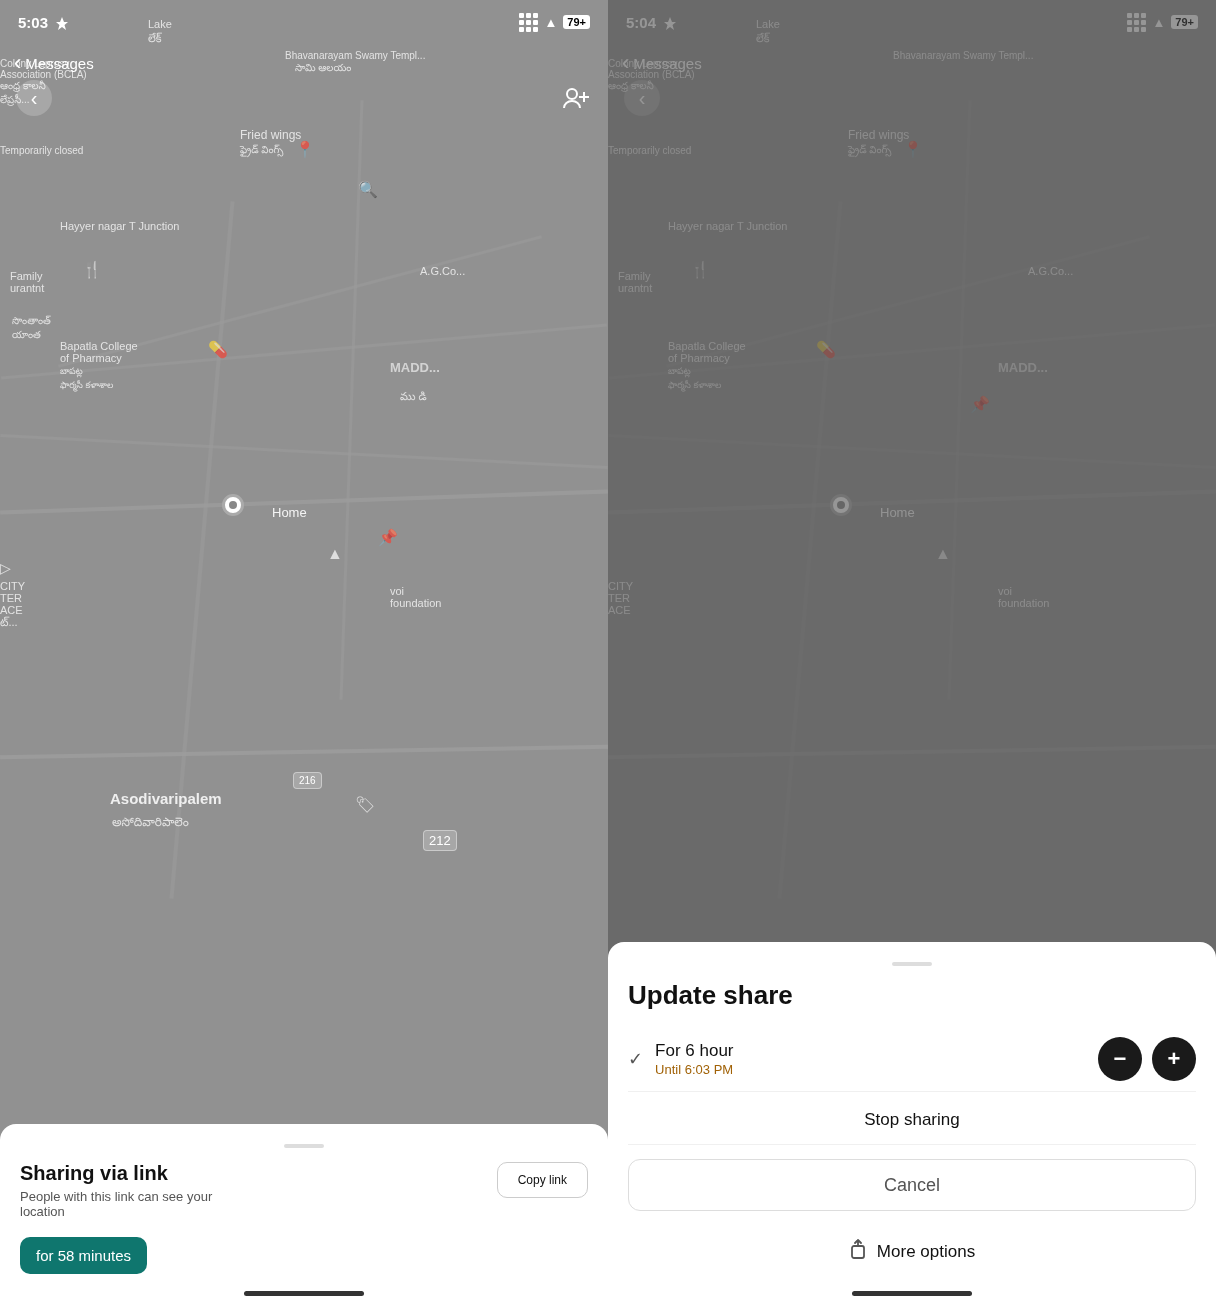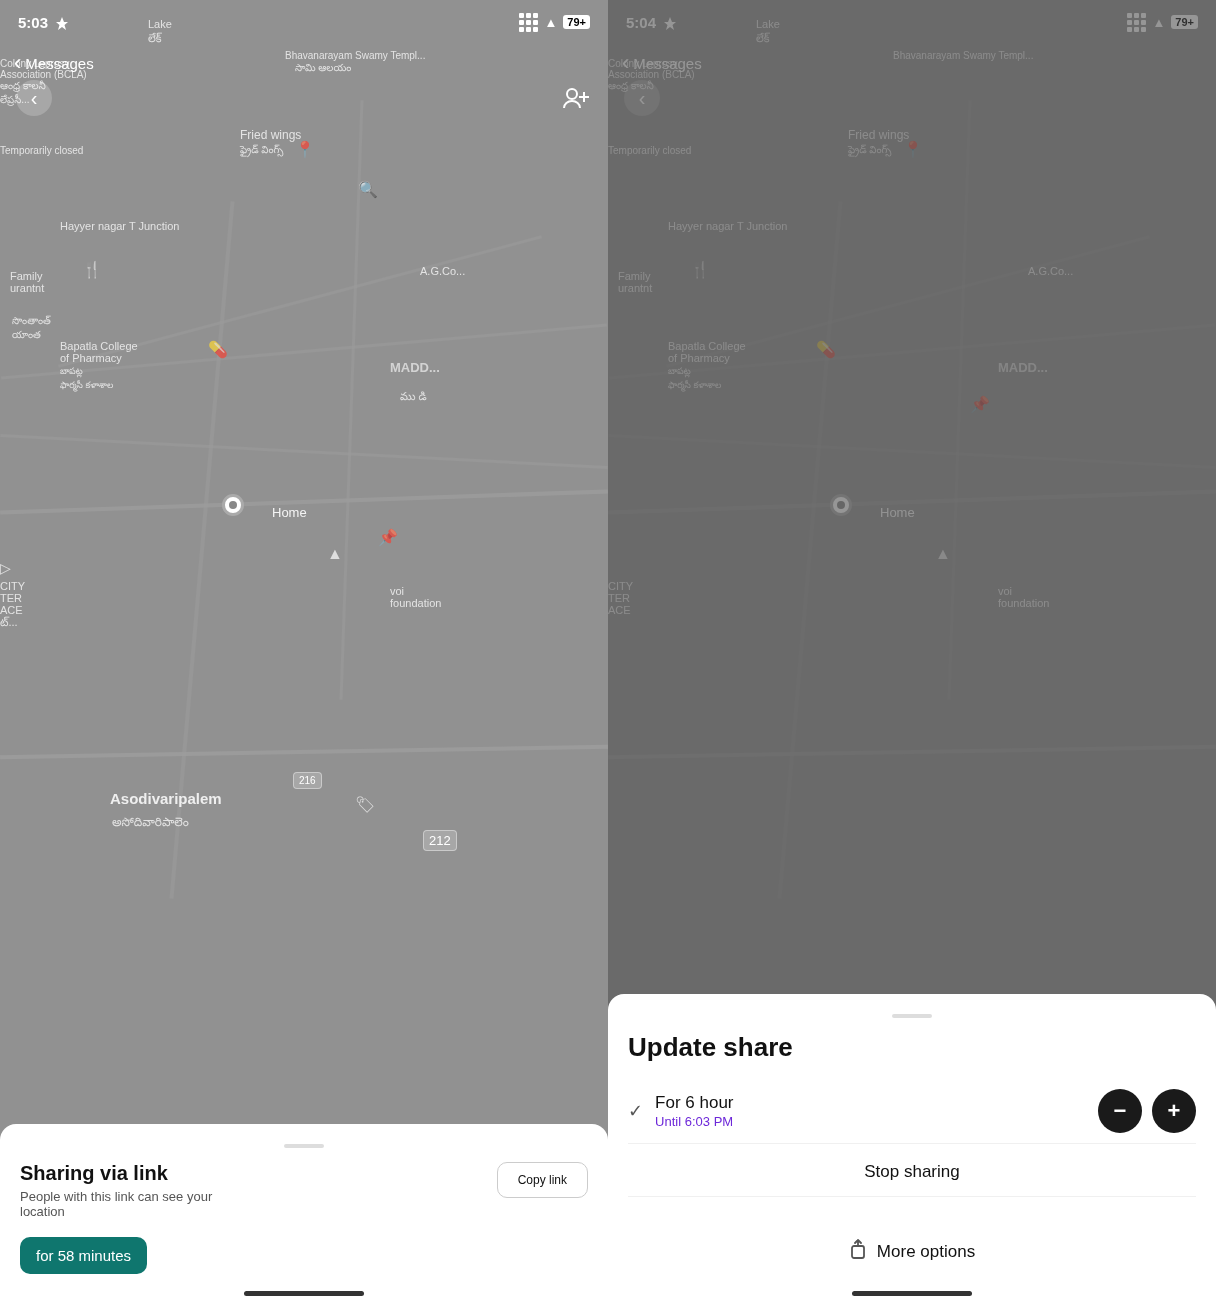--- a/index.html
+++ b/index.html
@@ -250,21 +250,21 @@
       color: #555;
       font-size: 18px;
     }
     .option-title {
       font-size: 17px;
       font-weight: 500;
       color: #111;
     }
     .option-subtitle {
       font-size: 13px;
-      color: #6d28d9;
+      color: #a16207;
       margin-top: 1px;
     }
     .stepper-row {
       display: flex;
       gap: 10px;
     }
     .stepper-btn {
       width: 44px;
       height: 44px;
       border-radius: 50%;
@@ -596,20 +596,21 @@
       </div>
       <div class="stepper-row">
         <button class="stepper-btn stepper-minus">−</button>
         <button class="stepper-btn stepper-plus">+</button>
       </div>
     </div>
 
     <button class="stop-sharing-btn">Stop sharing</button>
 
     <div class="action-row">
+      <button class="cancel-btn">Cancel</button>
     </div>
 
     <div class="more-options-row">
       <span class="more-options-icon">
         <svg width="18" height="20" viewBox="0 0 18 20" fill="none">
           <rect x="3" y="7" width="12" height="12" rx="2" stroke="#555" stroke-width="1.8"></rect>
           <path d="M9 7V1M9 1L6 4M9 1L12 4" stroke="#555" stroke-width="1.8" stroke-linecap="round"></path>
         </svg>
       </span>
       <span class="more-options-label">More options</span>

